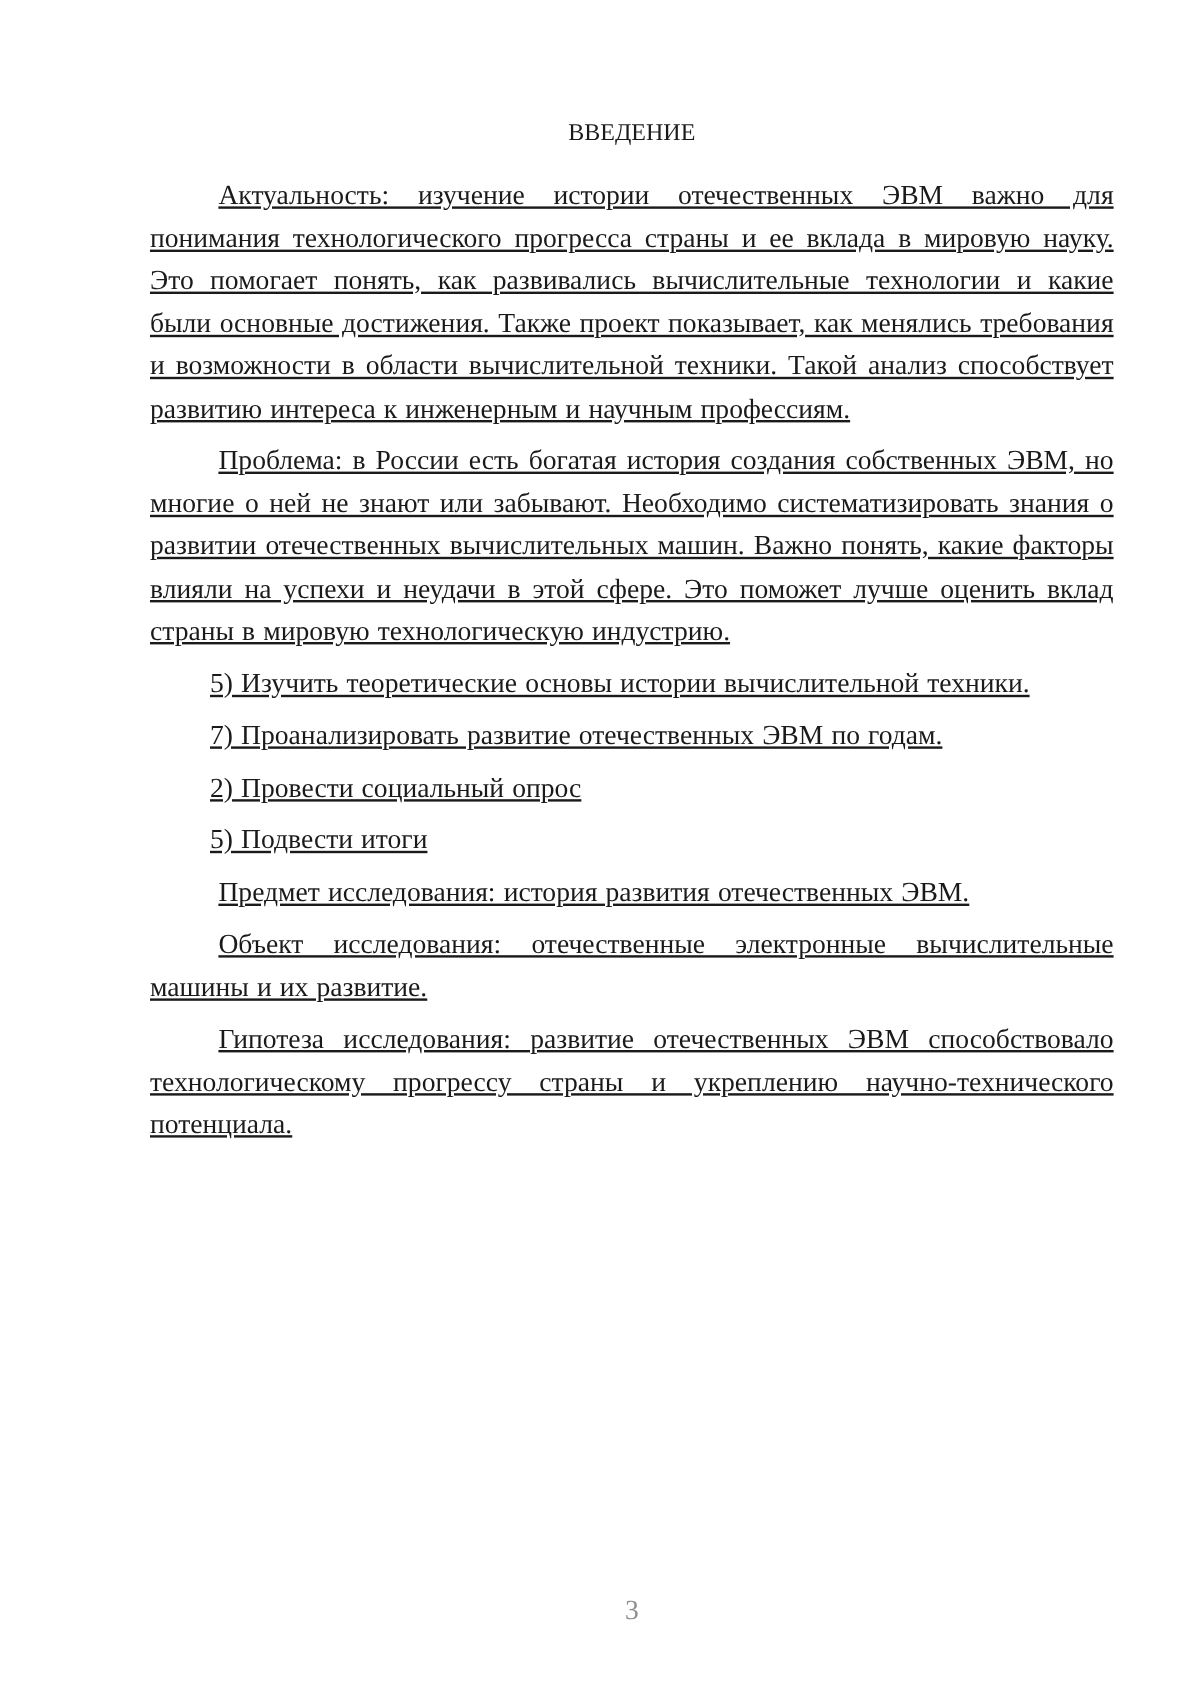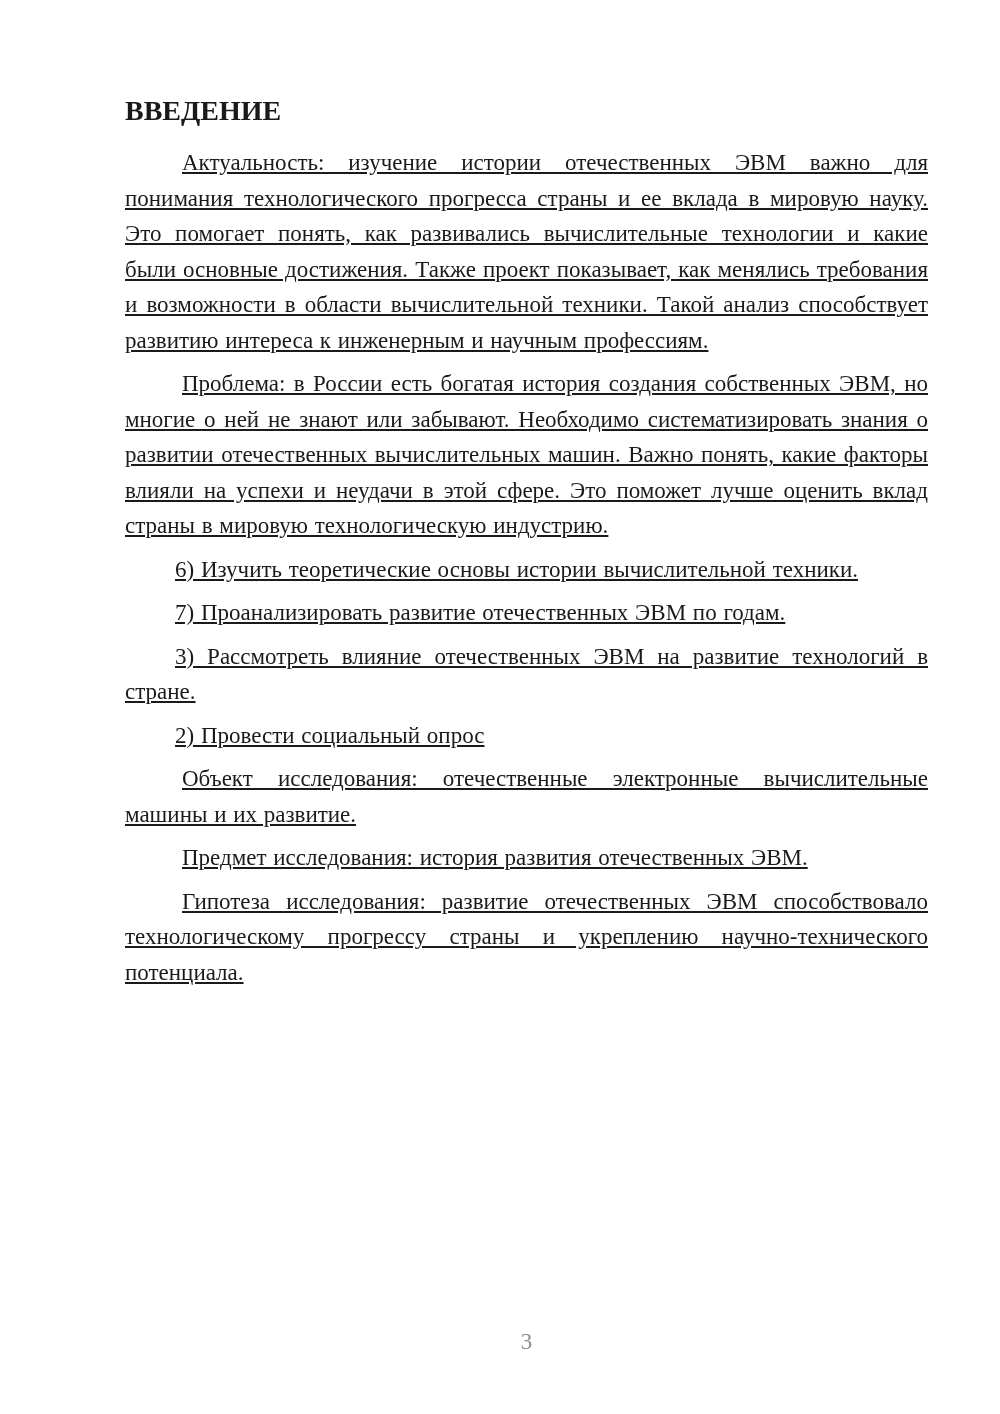--- a/index.html
+++ b/index.html
@@ -19,24 +19,24 @@
     height: 1414px;
     margin: 0 auto;
     background: var(--page-bg);
     color: var(--text-color);
     overflow: hidden;
   }
   .content {
     padding: 93px 72px 0 125px;
   }
   .section-heading {
-    font-size: 28px;
+    font-size: 20px;
     line-height: 36px;
-    font-weight: bold;
-    text-align: left;
+    font-weight: normal;
+    text-align: center;
     margin: 0 0 16px 0;
   }
   .para {
     font-size: 23px;
     line-height: 35.5px;
     margin: 0 0 8px 0;
     text-align: justify;
     text-indent: 57px;
     word-spacing: 1px;
     text-decoration: underline;
@@ -61,30 +61,30 @@
 <div class="page">
   <div class="content">
     <h1 class="section-heading">ВВЕДЕНИЕ</h1>
 
     <p class="para">Актуальность: изучение истории отечественных ЭВМ важно для понимания технологического прогресса страны и ее вклада в мировую науку. Это помогает понять, как развивались вычислительные технологии и какие были основные достижения. Также проект показывает, как менялись требования и возможности в области вычислительной техники. Такой анализ способствует развитию интереса к инженерным и научным профессиям.</p>
 
     <p class="para">Проблема: в России есть богатая история создания собственных ЭВМ, но многие о ней не знают или забывают. Необходимо систематизировать знания о развитии отечественных вычислительных машин. Важно понять, какие факторы влияли на успехи и неудачи в этой сфере. Это поможет лучше оценить вклад страны в мировую технологическую индустрию.</p>
 
 
 
-    <p class="para list-item">6) Изучить теоретические основы истории вычислительной техники.</p>
+    <p class="para list-item">5) Изучить теоретические основы истории вычислительной техники.</p>
 
     <p class="para list-item">7) Проанализировать развитие отечественных ЭВМ по годам.</p>
 
-    <p class="para list-item">3) Рассмотреть влияние отечественных ЭВМ на развитие технологий в стране.</p>
 
     <p class="para list-item">2) Провести социальный опрос</p>
 
+    <p class="para list-item">5) Подвести итоги</p>
+
+    <p class="para">Предмет исследования: история развития отечественных ЭВМ.</p>
 
     <p class="para">Объект исследования: отечественные электронные вычислительные машины и их развитие.</p>
-
-    <p class="para">Предмет исследования: история развития отечественных ЭВМ.</p>
 
     <p class="para">Гипотеза исследования: развитие отечественных ЭВМ способствовало технологическому прогрессу страны и укреплению научно-технического потенциала.</p>
   </div>
 
   <div class="page-number">3</div>
 </div>
 
 </body></html>

